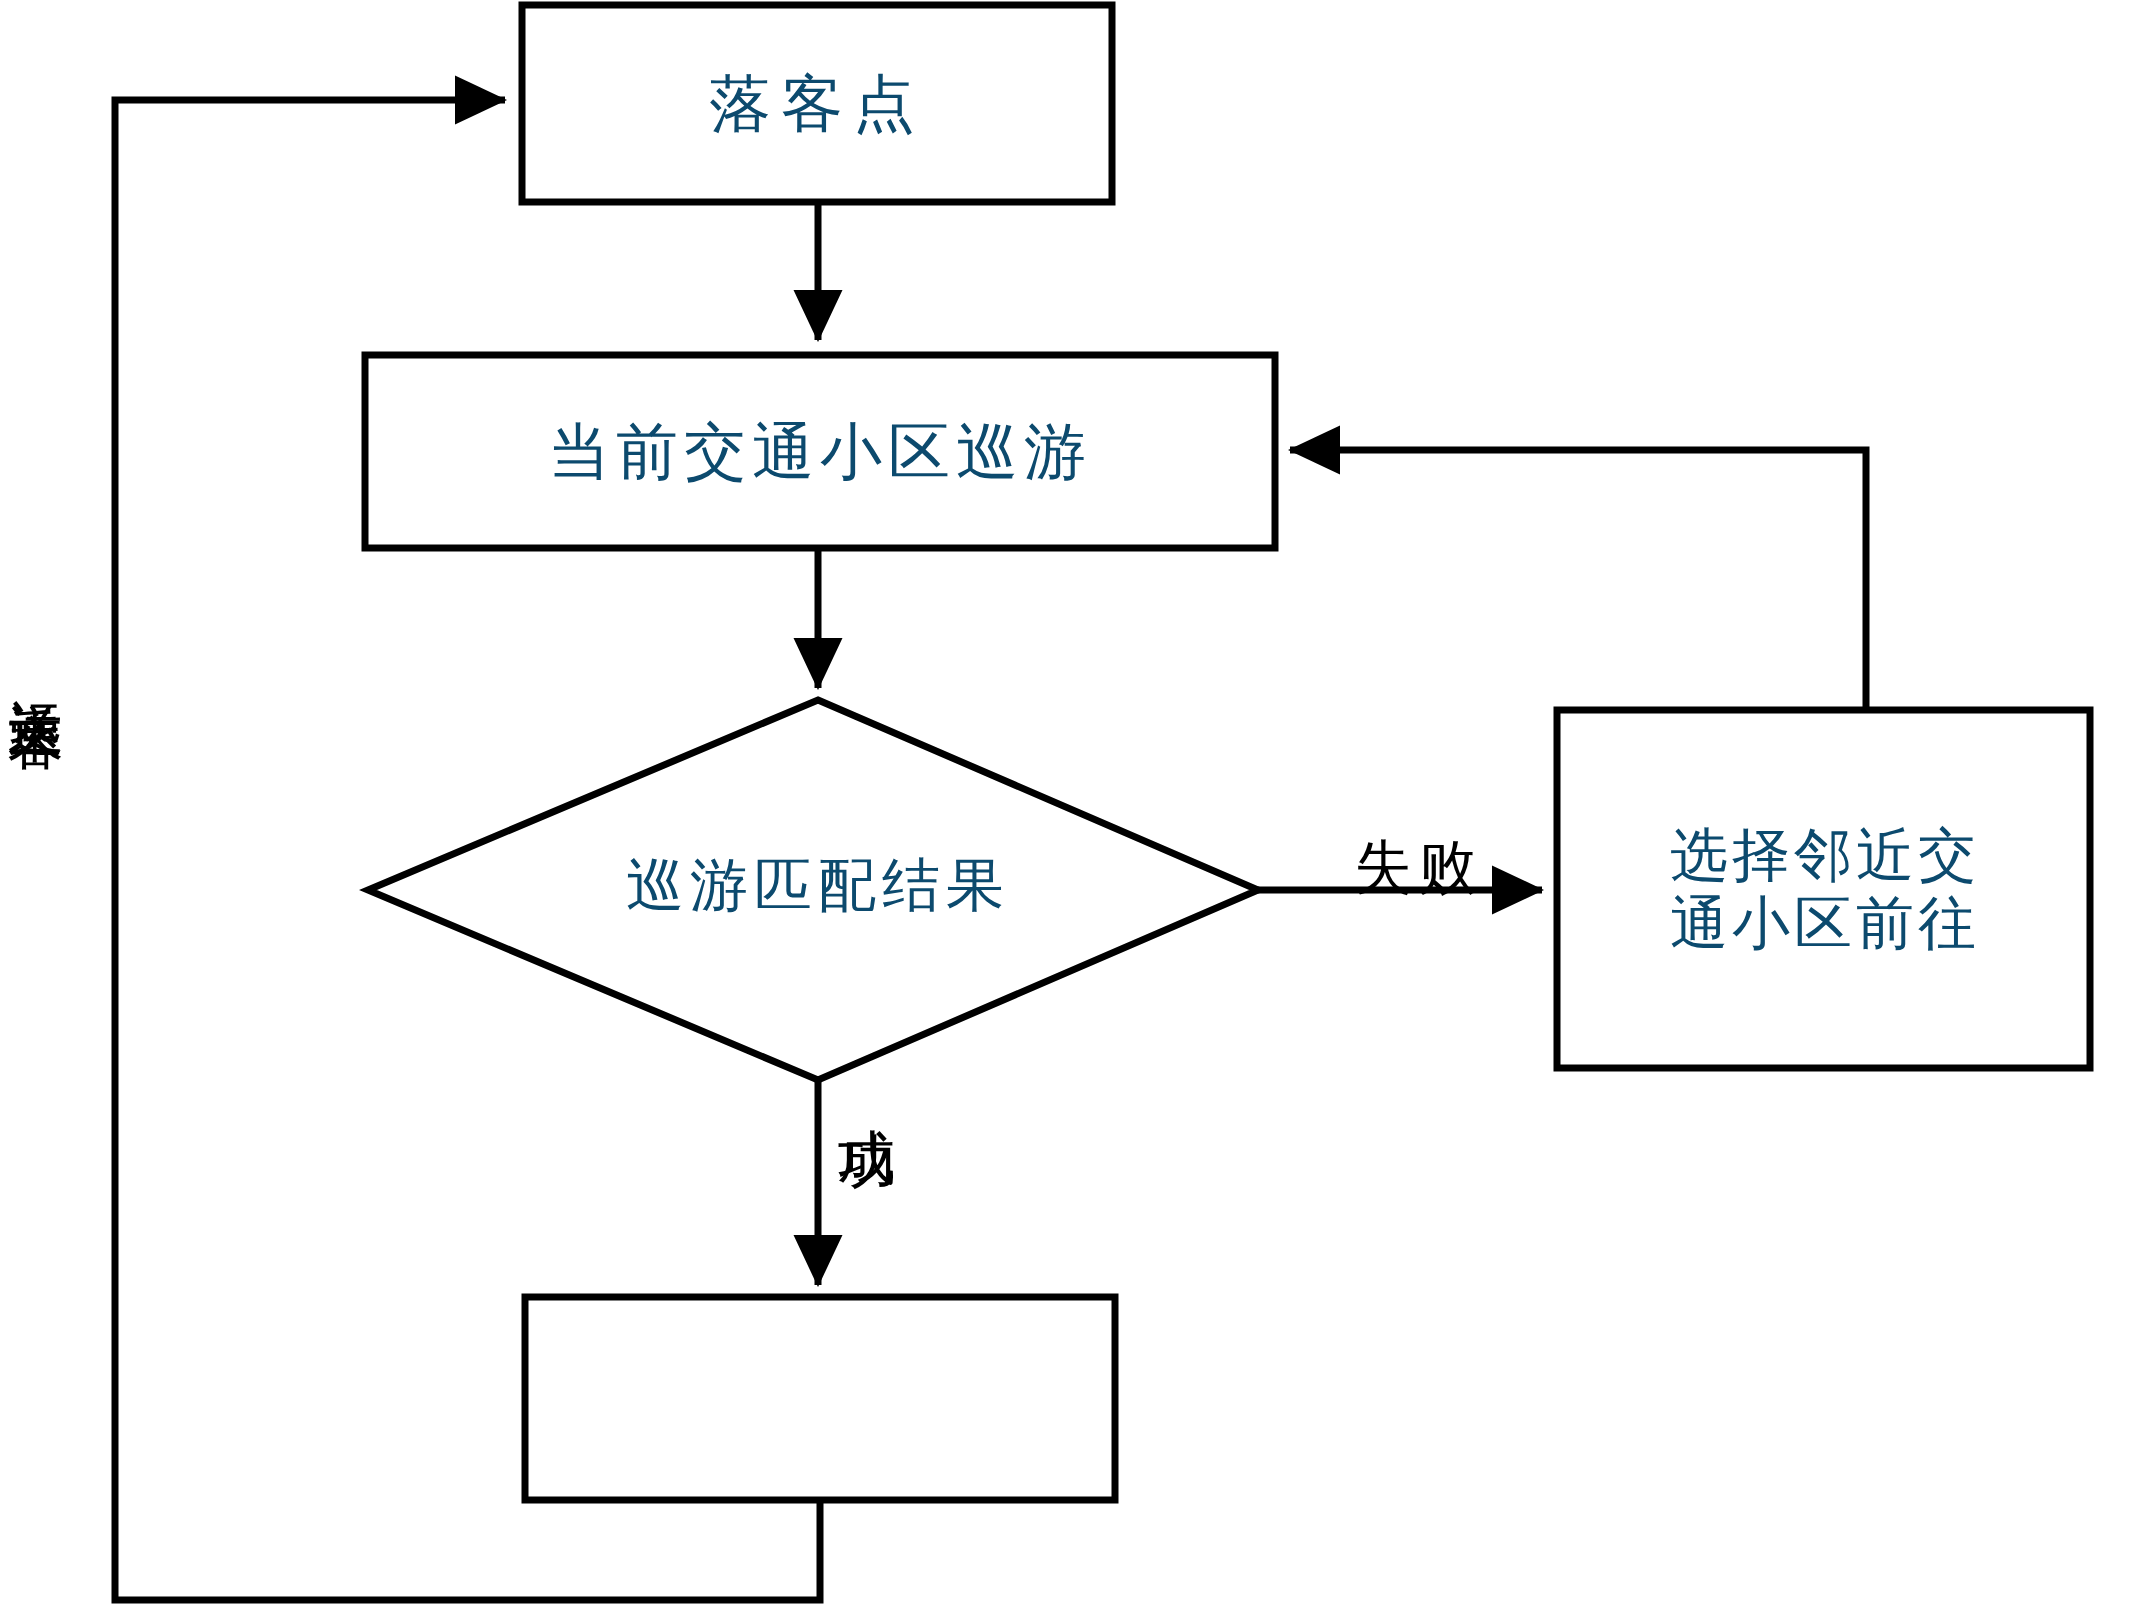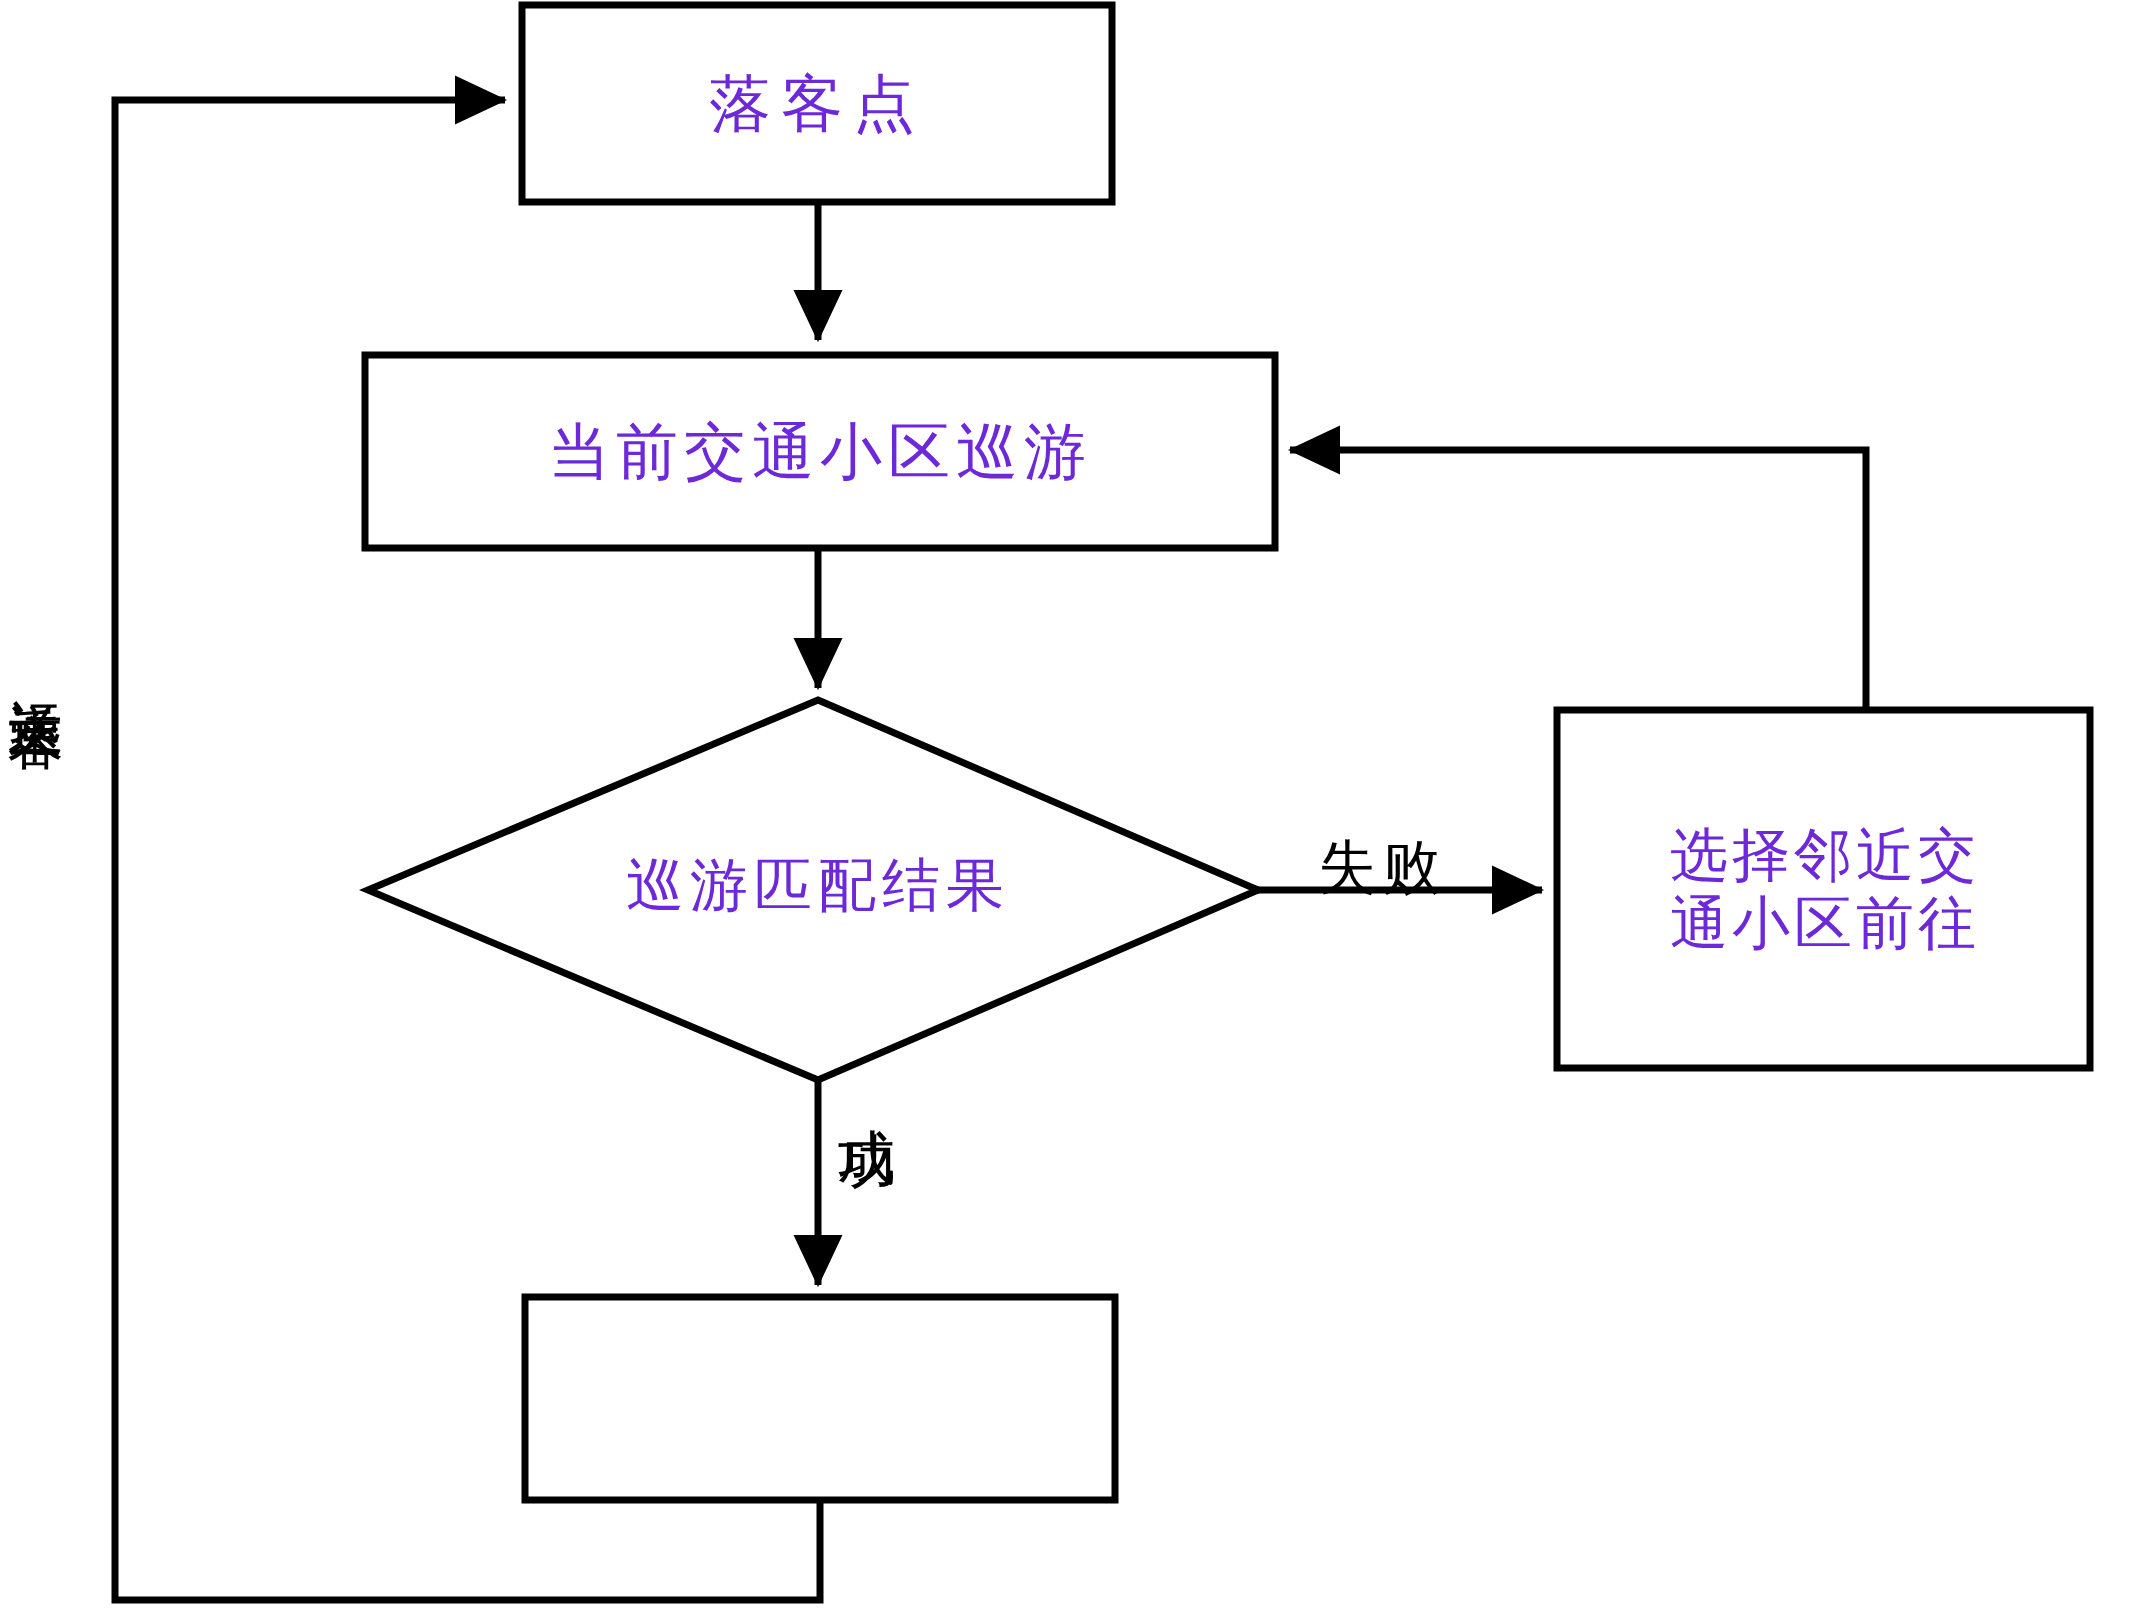--- a/index.html
+++ b/index.html
@@ -12,34 +12,35 @@
     background:#ffffff;
     overflow:hidden;
   }
   #stage svg{position:absolute;left:0;top:0;width:2142px;height:1616px;}
 
   .node-label{
     position:absolute;
     display:flex;
     align-items:center;
     justify-content:center;
-    color:#6d28d9;
+    color:#0c4a6e;
     font-family:"DejaVu Serif","Liberation Serif",serif;
     font-weight:400;
     line-height:1.18;
     white-space:pre-line;
     pointer-events:none;
   }
   .edge-label{
     position:absolute;
     color:#000000;
     font-family:"DejaVu Serif","Liberation Serif",serif;
     font-weight:400;
     line-height:1.0;
     pointer-events:none;
+    margin-left:36px;
   }
   .vert-label{
     position:absolute;
     color:#000000;
     font-family:"DejaVu Serif","Liberation Serif",serif;
     font-weight:400;
     writing-mode:vertical-rl;
     text-orientation:upright;
     letter-spacing:4px;
     line-height:1.0;

